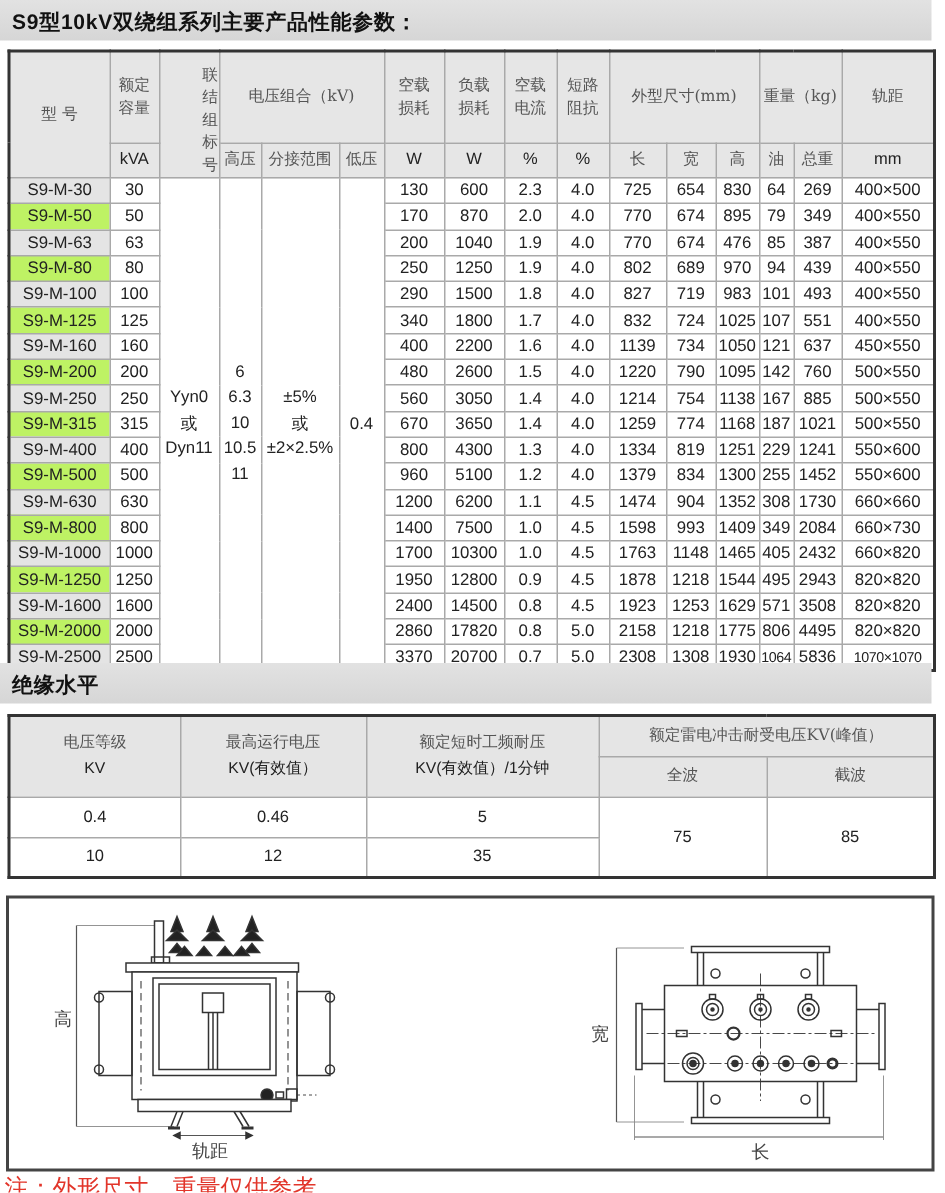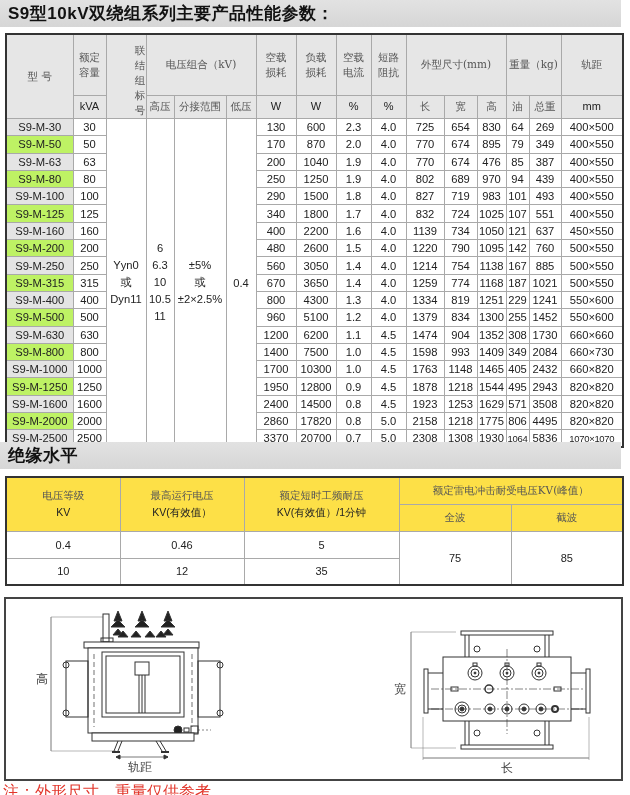--- a/index.html
+++ b/index.html
@@ -2,21 +2,21 @@
 <html><head>
 <meta charset="utf-8">
 <style>
   * { box-sizing: border-box; margin: 0; padding: 0; }
   html, body { width: 630px; height: 795px; background: #ffffff; overflow: hidden; }
   body { position: relative; font-family: "Liberation Sans", "DejaVu Sans", sans-serif; color: #222; }
 
   .title-bar {
     position: absolute; left: 0; top: 0; width: 621px; height: 27px;
     background: linear-gradient(#e2e2e2, #d6d6d6);
-    font-size: 17px; font-weight: bold; color: #111;
+    font-size: 14px; font-weight: bold; color: #111;
     padding-left: 8px; line-height: 28px; letter-spacing: 0.5px;
   }
   .title-bar.t2 { top: 442px; }
 
   table { border-collapse: collapse; position: absolute; table-layout: fixed; }
   td, th { border: 1px solid #a9a9a9; text-align: center; vertical-align: middle; font-weight: normal; padding: 0; }
 
   
   #spec { left: 5px; top: 33px; width: 617px; border: 2px solid #333; font-size: 11.2px; }
   #spec thead th { background: #e6e6e6; color: #555; font-family: "DejaVu Serif", "Liberation Serif", serif; font-size: 10.5px; line-height: 15px; }
@@ -25,21 +25,21 @@
   #spec thead tr.h2 { height: 19px; }
   #spec tbody tr { height: 17.3px; padding-left: 40px; }
   #spec tbody td { color: #222; }
   #spec tbody td.model { background: #bef264; }
   #spec tbody tr:nth-child(odd) td.model { background: #e4e4e4; }
   #spec td.small { font-size: 9.5px; letter-spacing: -0.3px; }
   .stack div { line-height: 17px; }
 
   
   #ins { left: 5px; top: 476px; width: 617px; border: 2px solid #333; font-size: 11px; }
-  #ins th { background: #fde047; color: #555; font-family: "DejaVu Serif", "Liberation Serif", serif; font-size: 10.5px; line-height: 17px; margin-left: 24px; }
+  #ins th { background: #e5e5e5; color: #555; font-family: "DejaVu Serif", "Liberation Serif", serif; font-size: 10.5px; line-height: 17px; margin-left: 24px; }
   #ins th .unit { font-family: "Liberation Sans", sans-serif; color: #222; }
   #ins tr.r1 { height: 27px; } #ins tr.r2 { height: 27px; }
   #ins tbody tr { height: 27px; }
 
   
   .diagram-box { position: absolute; left: 4px; top: 597px; width: 619px; height: 184px; border: 2px solid #444; background: #fff; }
   .diagram-box svg { position: absolute; left: 0; top: 0; }
   .dim-label { position: absolute; font-family: "DejaVu Serif", "Liberation Serif", serif; font-size: 12px; color: #444; }
 
   .note { position: absolute; left: 3px; top: 782px; font-size: 16px; color: #e2352a; font-family: Liberation Sans, sans-serif; }

